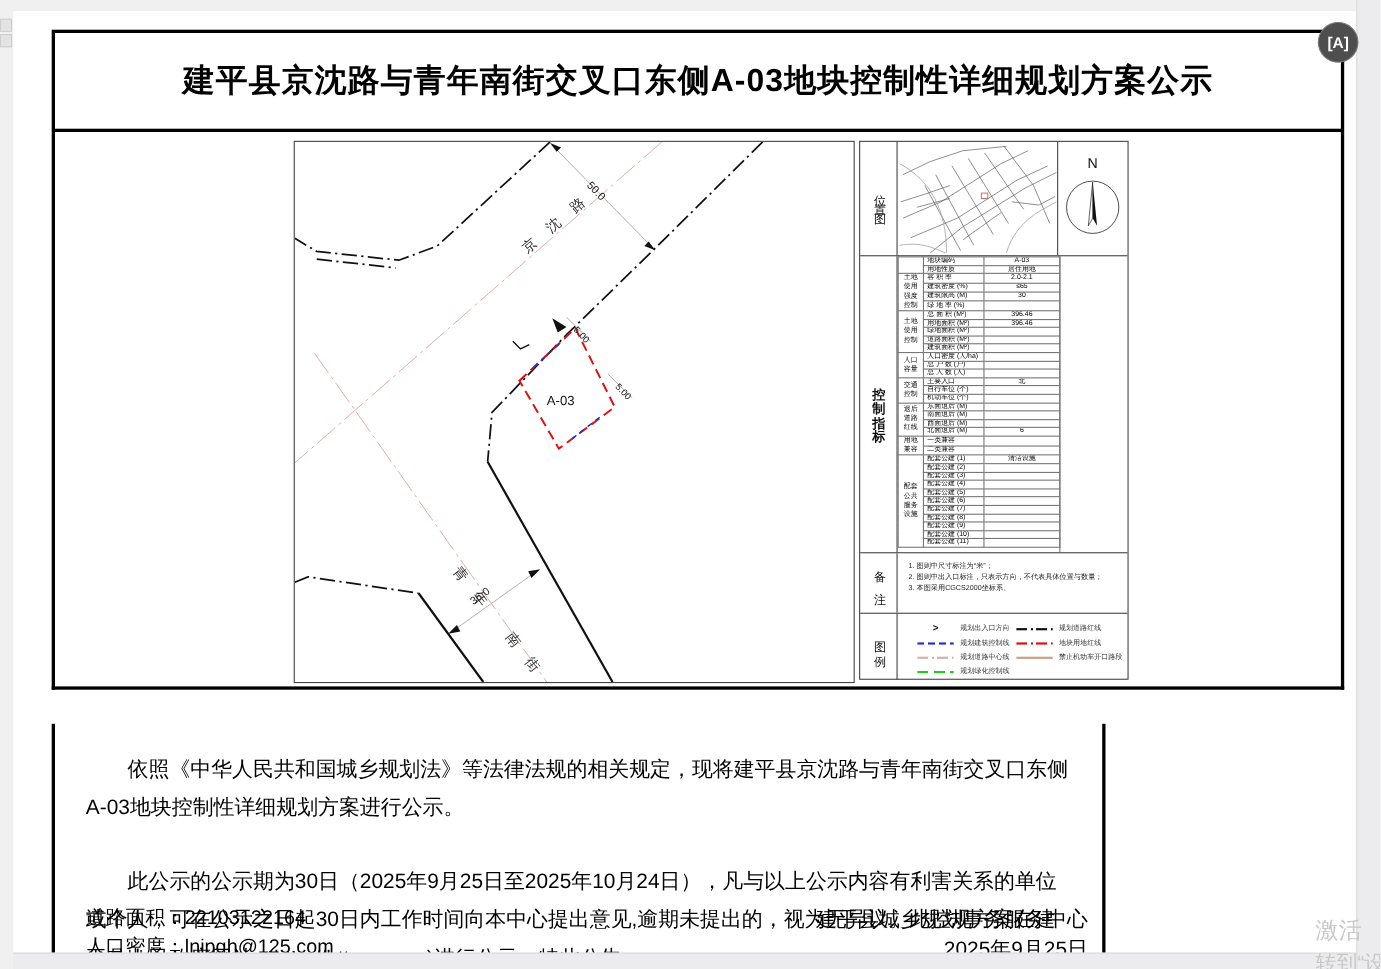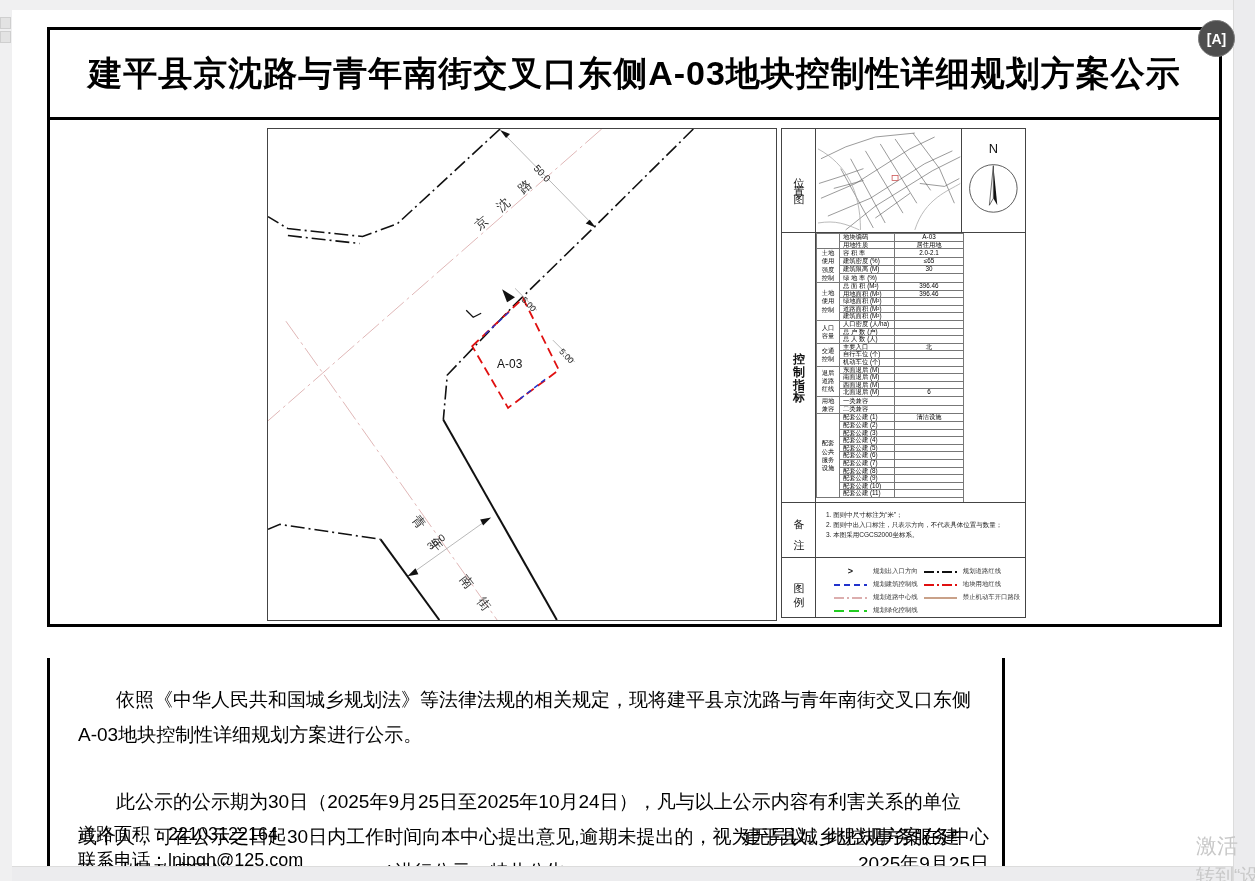--- a/index.html
+++ b/index.html
@@ -7,21 +7,21 @@
   body { position:relative; background:#f0f0f1; font-family:"Liberation Sans","DejaVu Sans",sans-serif; color:#000; }
 
   .page { position:absolute; left:12px; top:10px; width:1221px; height:856px; background:#fff; }
 
   .edge-sq { position:absolute; width:11px; height:12px; background:#e3e3e3; border:1px solid #cfcfcf; }
 
   .strip-right { position:absolute; left:1233px; top:0; width:22px; height:881px; background:#ececee; border-left:1px solid #dcdcdc; }
   .strip-bottom { position:absolute; left:12px; top:866px; width:1221px; height:15px; background:#ececee; border-top:1px solid #dcdcdc; }
 
   .title-box { position:absolute; left:35px; top:17px; width:1175px; height:93px; border:3px solid #000; display:flex; align-items:center; justify-content:center; }
-  .title-box h1 { font-size:34px; font-weight:bold; letter-spacing:1px; }
+  .title-box h1 { font-size:29px; font-weight:bold; letter-spacing:1px; }
 
   .main-box { position:absolute; left:35px; top:110px; width:1175px; height:507px; border:3px solid #000; border-top:none; }
   .text-box { position:absolute; left:35px; top:648px; width:958px; height:228px; border:3px solid #000; border-top:none; font-size:19px; }
 
   .plan-map { position:absolute; left:217px; top:8px; width:510px; height:493px; border:1px solid #444; background:#fff; }
 
   .panel { position:absolute; left:731px; top:8px; width:245px; height:490px; border:1px solid #444; background:#fff; }
   .p-row { display:flex; border-bottom:1px solid #444; }
   .p-row:last-child { border-bottom:none; }
   .p-label { width:34px; border-right:1px solid #444; display:flex; align-items:center; justify-content:center; writing-mode:vertical-lr; text-orientation:upright; font-size:11px; color:#111; }
@@ -378,21 +378,21 @@
         </div>
       </div>
     </div>
   </div>
 
   <div class="text-box" style="position:absolute;">
     <p class="p1">依照《中华人民共和国城乡规划法》等法律法规的相关规定，现将建平县京沈路与青年南街交叉口东侧A-03地块控制性详细规划方案进行公示。</p>
     <p class="p2">此公示的公示期为30日（2025年9月25日至2025年10月24日），凡与以上公示内容有利害关系的单位或个人，可在公示之日起30日内工作时间向本中心提出意见,逾期未提出的，视为无异议。此控规方案在建平县人民政府网站（http://http.gov.cn)进行公示。特此公告。</p>
     <div class="contact">
       <div><span>道路面积：</span><span>22103122164</span></div>
-      <div><span>联系电话：</span><span>lnjpgh@125.com</span></div>
+      <div><span>人口密度：</span><span>lnjpgh@125.com</span></div>
     </div>
     <div class="signoff">
       <div>建平县城乡规划事务服务中心</div>
       <div>2025年9月25日</div>
     </div>
   </div>
 
 </div>
 
 <div class="badge">

